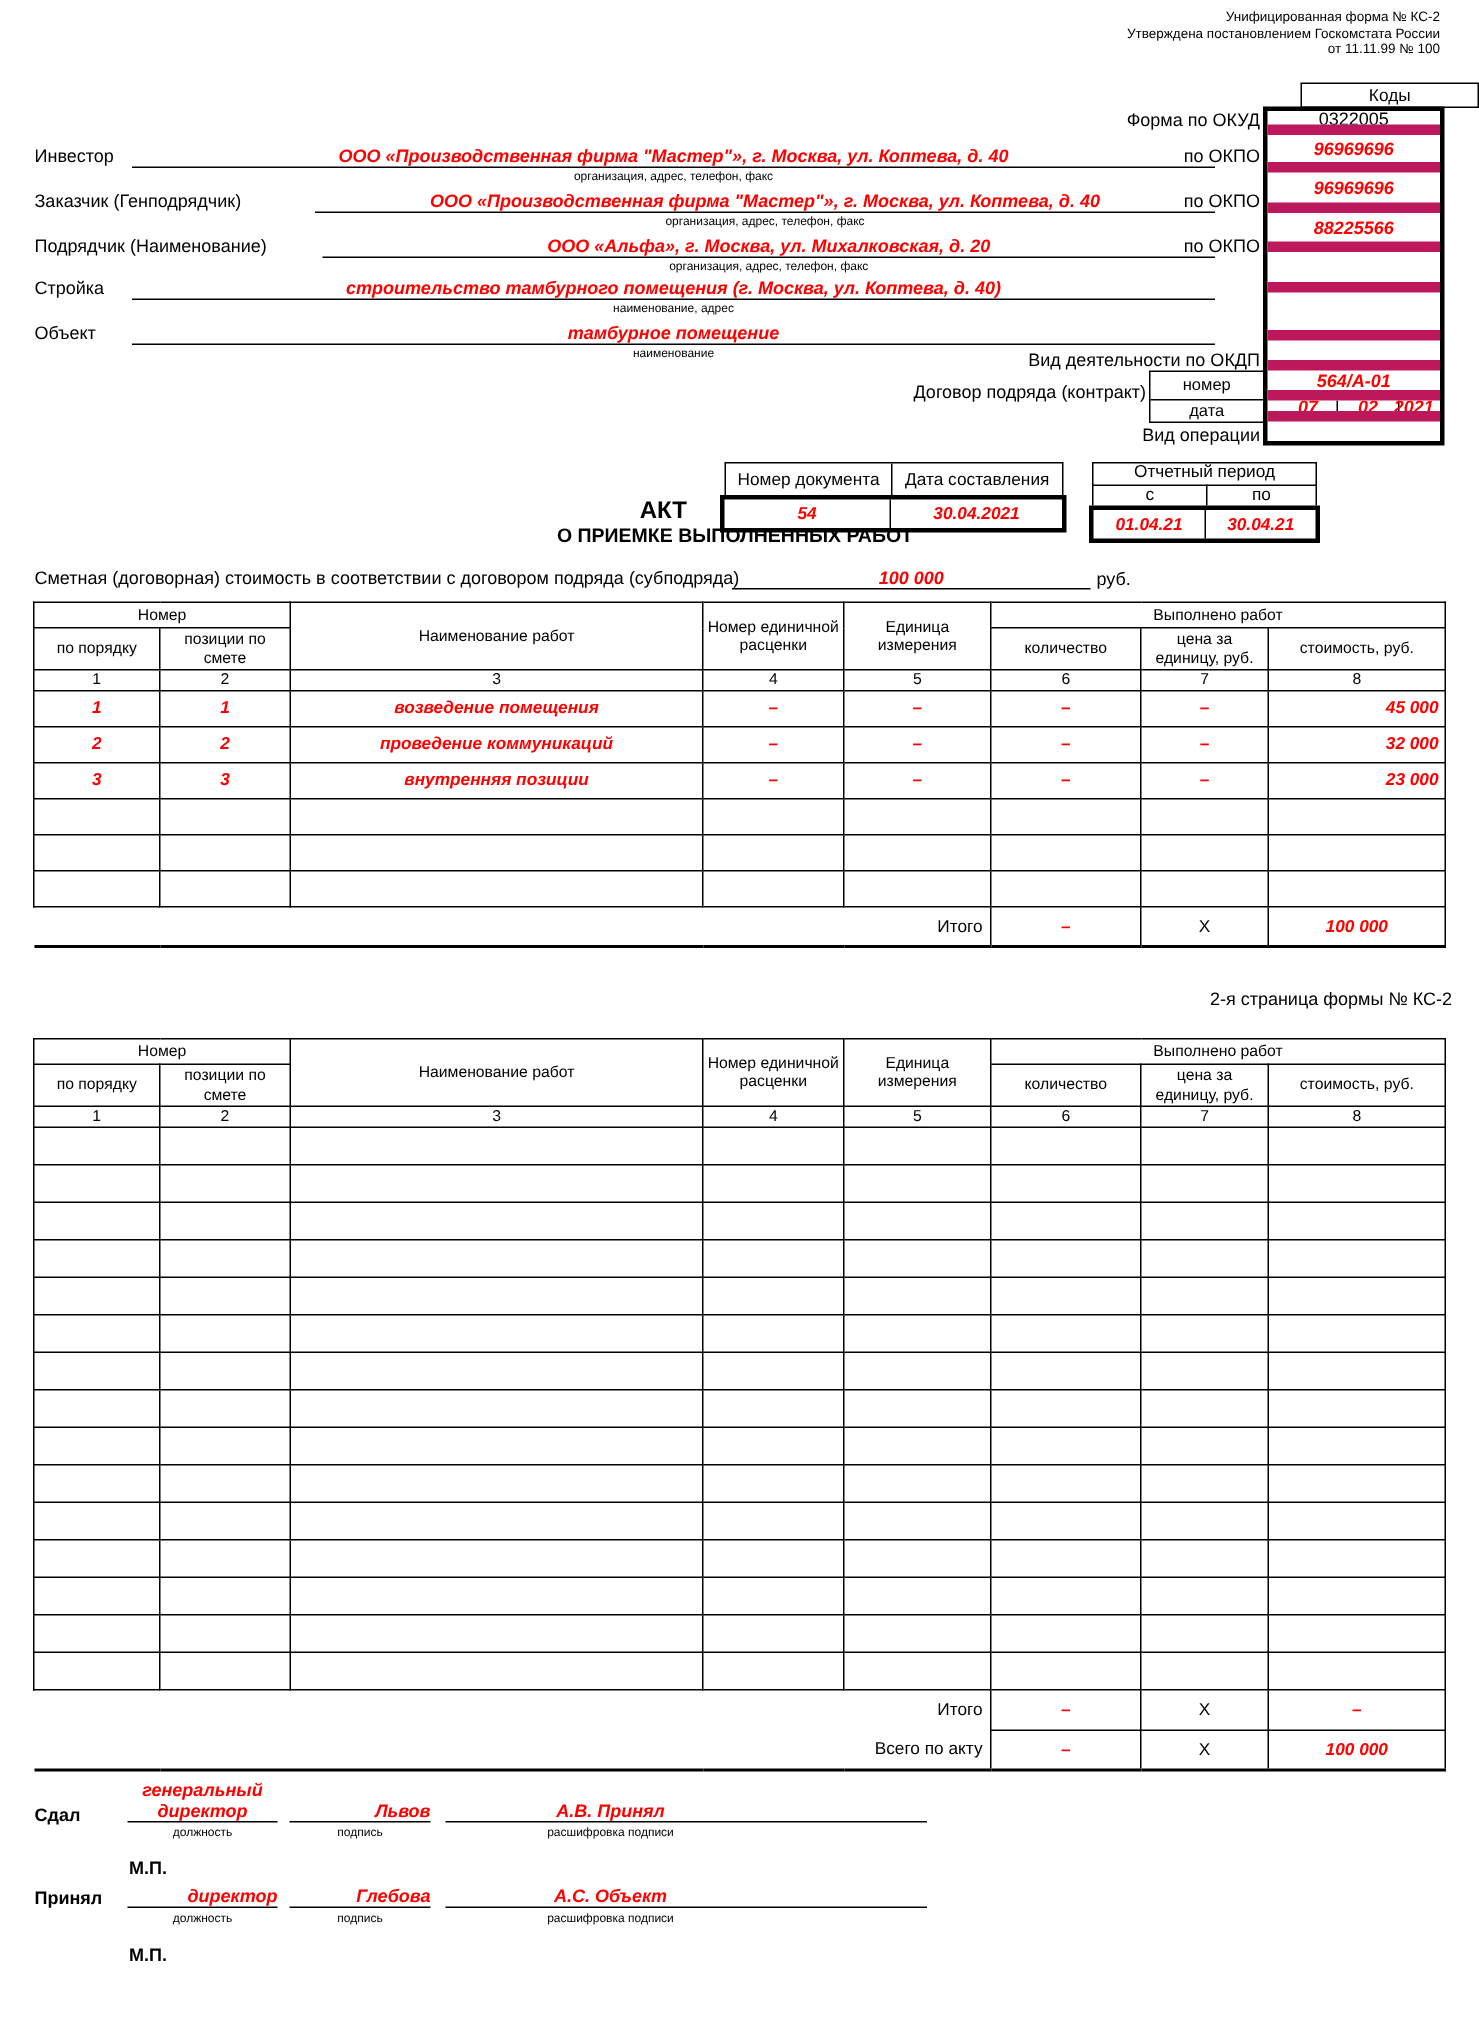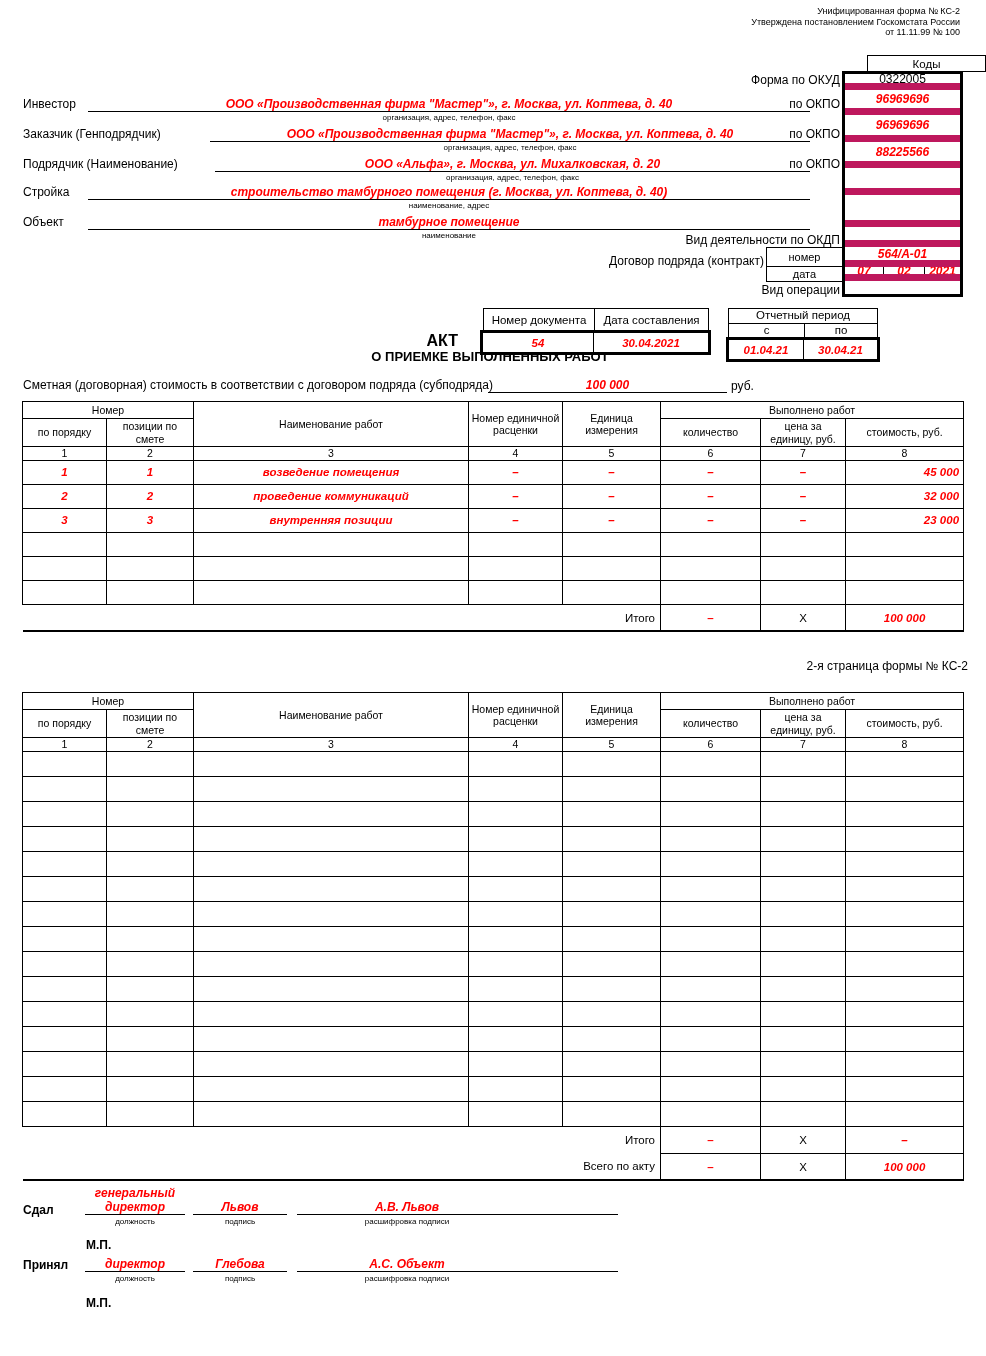--- a/index.html
+++ b/index.html
@@ -52,21 +52,21 @@
   #t2 tbody td { height:25px; }
   .wtable tbody td.c7 { text-align:right; padding-right:4px; }
   .wtable tfoot td { border:1px solid #000; height:27px; text-align:center; font-size:11.5px; }
   .wtable tfoot tr.last td { border-bottom:2px solid #000; }
   .wtable tfoot td.tqty { color:var(--red); font-weight:bold; }
   .wtable tfoot td.tcost { color:var(--red); font-weight:bold; font-style:italic; }
   .wtable tfoot td.tlabel { border:none; text-align:right; padding-right:5px; color:#000;
                             font-weight:normal; font-style:normal; }
 
   .sig-label { font-size:12px; font-weight:bold; }
-  .sline { border-bottom:1px solid #000; display:flex; align-items:flex-end; justify-content:center;
+  .sline { border-bottom:1px solid #000; display:flex; align-items:flex-end; justify-content:flex-end;
            text-align:center; font-size:12px; line-height:13.5px; }
   .sline.nm { justify-content:flex-start; }
   .sline.nm span { width:220px; text-align:center; }
   .scap { font-size:8px; text-align:center; }
   .mp { font-size:12px; font-weight:bold; }
 </style>
 </head>
 <body>
 
 <div class="page">
@@ -94,21 +94,21 @@
       </div>
     <div class="crow" style="height:27px;"></div>
     <div class="crow" style="height:32px;"></div>
     <div class="crow" style="height:20px;"></div>
     <div class="crow" style="height:20px;">
         <span class="rv">564/А-01</span>
       </div>
     <div class="crow daterow" style="height:14px;">
       <span class="rv" style="width:38px;">07</span>
       <span class="rv" style="width:41px;">02</span>
-      <span class="rv" style="width:36px;">2021</span>
+      <span class="rv" style="width:20px;">2021</span>
     </div>
     <div class="crow lastrow" style="height:13px;"></div>
   </div>
 
   <div class="abs plabel" style="left:23px; top:97px;">Инвестор</div>
   <div class="abs pline" style="left:88px; top:95px; width:722px;">
       <span class="rv">ООО «Производственная фирма "Мастер"», г. Москва, ул. Коптева, д. 40</span>
     </div>
   <div class="abs pcap" style="left:88px; top:113px; width:722px;">организация, адрес, телефон, факс</div>
   <div class="abs rlabel" style="left:700px; top:97px; width:140px;">по ОКПО</div>
@@ -493,21 +493,21 @@
   <div class="abs sig-label" style="left:23px; top:1203px;">Сдал</div>
   <div class="abs sline" style="left:85px; top:1187px; width:100px; height:28px;">
       <span class="rv">генеральный директор</span>
     </div>
   <div class="abs scap" style="left:85px; top:1217px; width:100px;">должность</div>
   <div class="abs sline" style="left:193px; top:1187px; width:94px; height:28px;">
       <span class="rv">Львов</span>
     </div>
   <div class="abs scap" style="left:193px; top:1217px; width:94px;">подпись</div>
   <div class="abs sline nm" style="left:297px; top:1187px; width:321px; height:28px;">
-      <span class="rv">А.В. Львов</span>
+      <span class="rv">А.В. Принял</span>
     </div>
   <div class="abs scap" style="left:297px; top:1217px; width:220px;">расшифровка подписи</div>
   <div class="abs mp" style="left:86px; top:1238px;">М.П.</div>
 
   <div class="abs sig-label" style="left:23px; top:1258px;">Принял</div>
   <div class="abs sline" style="left:85px; top:1246px; width:100px; height:26px;">
       <span class="rv">директор</span>
     </div>
   <div class="abs scap" style="left:85px; top:1274px; width:100px;">должность</div>
   <div class="abs sline" style="left:193px; top:1246px; width:94px; height:26px;">

